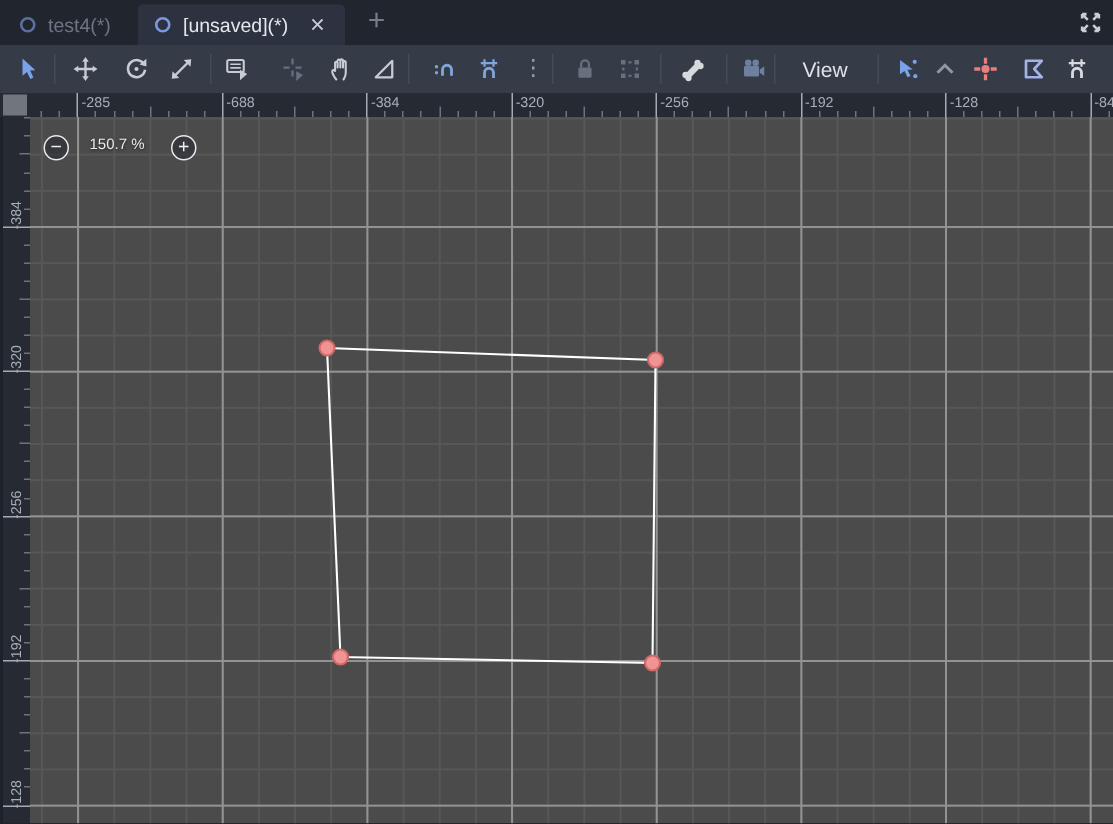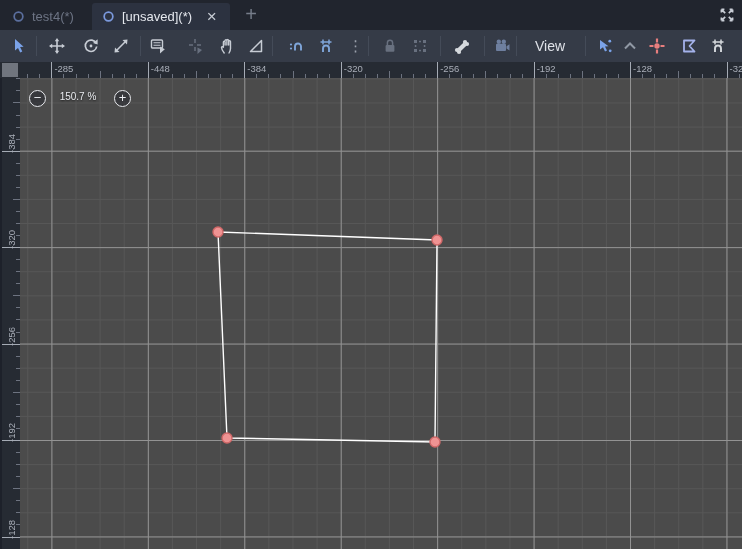--- a/index.html
+++ b/index.html
@@ -298,27 +298,27 @@
       <div class="tick-v" style="left: 622.156px;"></div>
       <div class="tick-v" style="left: 634.212px;"></div>
       <div class="tick-v" style="left: 646.269px;"></div>
       <div class="tick-v mid" style="left: 658.325px;"></div>
       <div class="tick-v" style="left: 670.381px;"></div>
       <div class="tick-v" style="left: 682.438px;"></div>
       <div class="tick-v" style="left: 694.494px;"></div>
       <div class="tick-v major" style="left: 706.55px;"></div>
       <div class="tick-v" style="left: 718.606px;"></div>
       <div class="rl-top-label" style="left: 34.4px;">-285</div>
-      <div class="rl-top-label" style="left: 130.85px;">-448</div>
+      <div class="rl-top-label" style="left: 130.85px;">-688</div>
       <div class="rl-top-label" style="left: 227.3px;">-384</div>
       <div class="rl-top-label" style="left: 323.75px;">-320</div>
       <div class="rl-top-label" style="left: 420.2px;">-256</div>
       <div class="rl-top-label" style="left: 516.65px;">-192</div>
       <div class="rl-top-label" style="left: 613.1px;">-128</div>
-      <div class="rl-top-label" style="left: 709.55px;">-32</div>
+      <div class="rl-top-label" style="left: 709.55px;">-84</div>
     </div>
   <div class="ruler-left">
       <div class="tick-h" style="top: 0.3625px;"></div>
       <div class="tick-h" style="top: 12.4187px;"></div>
       <div class="tick-h mid" style="top: 24.475px;"></div>
       <div class="tick-h" style="top: 36.5312px;"></div>
       <div class="tick-h" style="top: 48.5875px;"></div>
       <div class="tick-h" style="top: 60.6437px;"></div>
       <div class="tick-h major" style="top: 72.7px;"></div>
       <div class="tick-h" style="top: 84.7562px;"></div>

